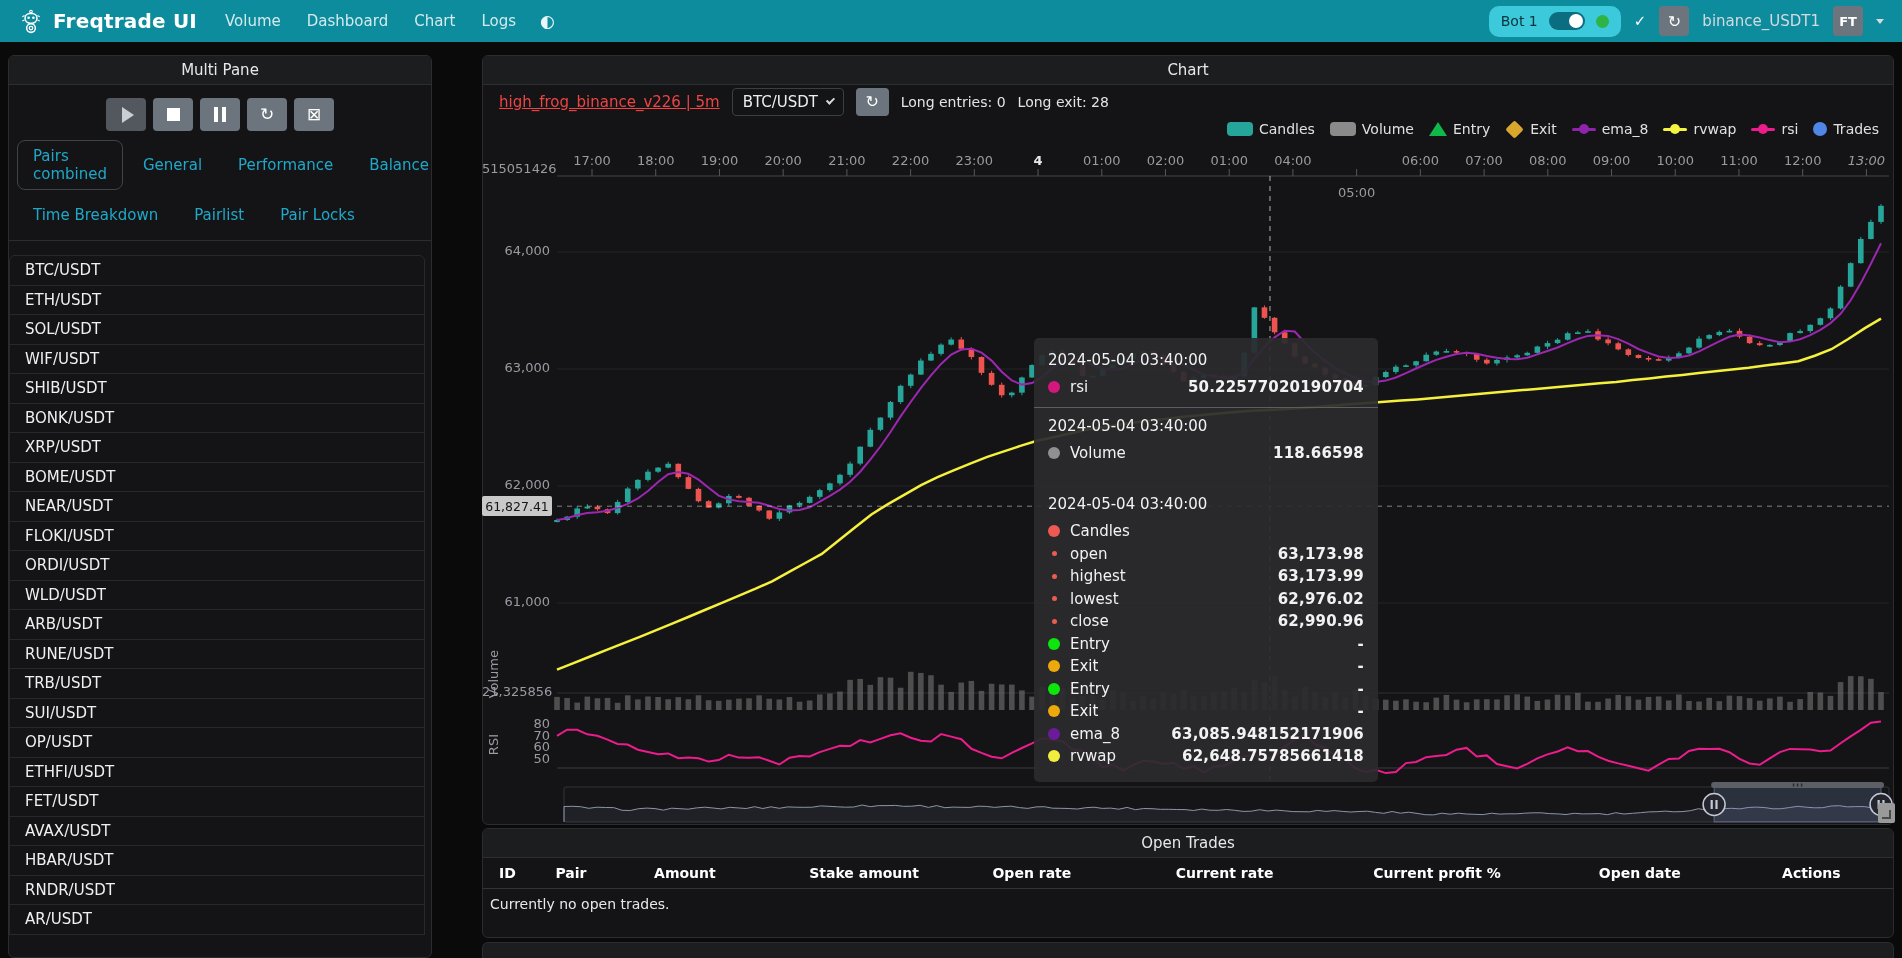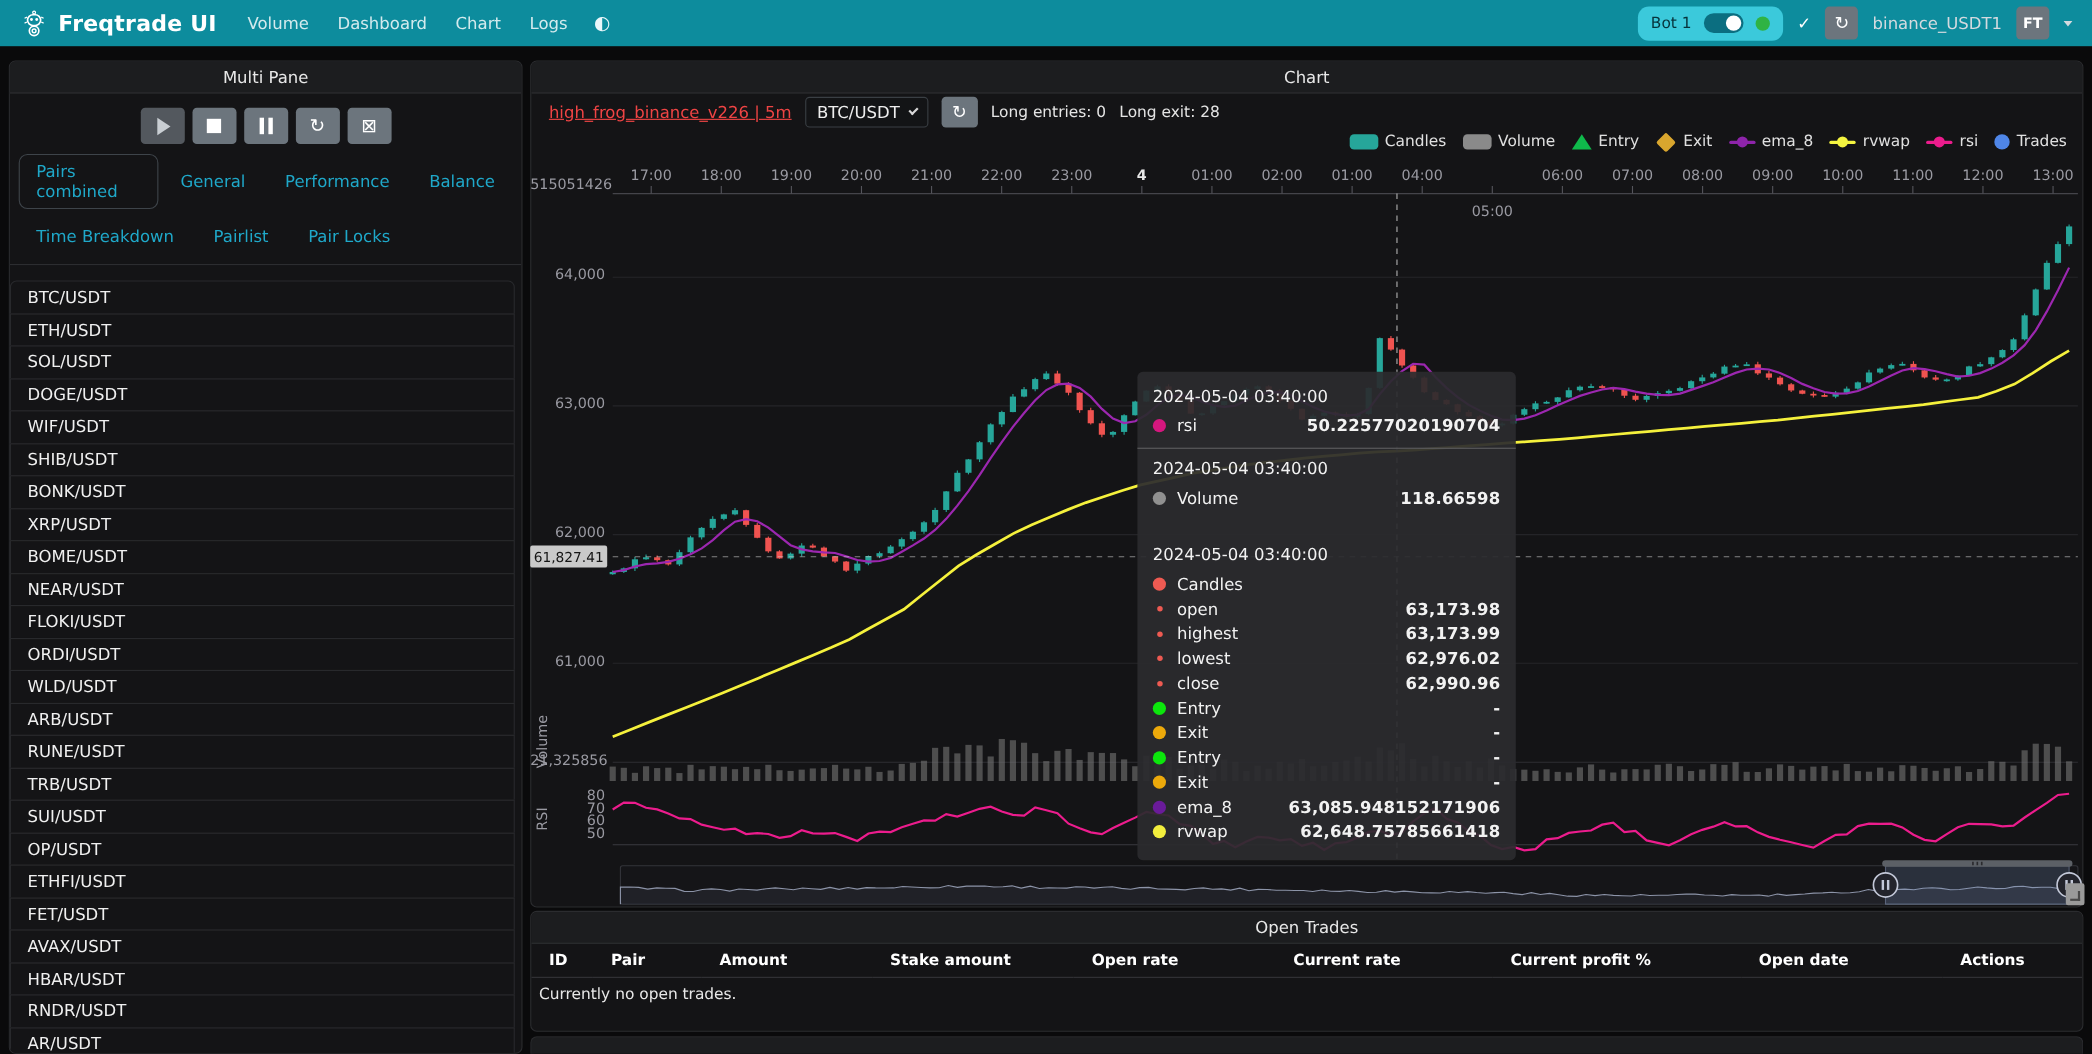--- a/index.html
+++ b/index.html
@@ -29,21 +29,21 @@
     font-weight:bold; display:flex; align-items:center; justify-content:center; cursor:pointer; }
   .caret-down { width:0; height:0; border-left:4px solid transparent; border-right:4px solid transparent;
     border-top:5px solid #d4dadf; }
 
   
   .card { position:absolute; background:#141416; border:1px solid #2b2c2f; border-radius:6px; overflow:hidden; }
   .card-header { height:29px; background:#1c1d1f; border-bottom:1px solid #2d2e31;
     display:flex; align-items:center; justify-content:center; font-size:15px; color:#e8e8e8; }
 
   
-  #sidebar { left:8px; top:55px; width:467px; height:903px; }
+  #sidebar { left:8px; top:55px; width:424px; height:903px; }
   .media-row { display:flex; justify-content:center; gap:7px; margin-top:13px; }
   .media-btn { width:40px; height:33px; border-radius:4px; background:#6c757d; border:none; cursor:pointer;
     display:flex; align-items:center; justify-content:center; color:#fff; font-size:17px; }
   .media-btn.dim { background:#53585e; }
   .shape-play { width:0; height:0; border-left:12px solid #c9ced3; border-top:8px solid transparent; border-bottom:8px solid transparent; margin-left:3px;}
   .shape-stop { width:13px; height:13px; background:#fff; }
   .shape-pause { display:flex; gap:4px; } .shape-pause i { width:4px; height:15px; background:#fff; }
   .tabs-row { display:flex; align-items:center; gap:4px; padding:0 8px; margin-top:9px; }
   .tab { color:#1fa8c9; font-size:15px; padding:6px 15px; cursor:pointer; border:1px solid transparent; }
   .tab.active { border:1px solid #3e444a; border-radius:8px; }
@@ -174,21 +174,20 @@
   <div class="tabs-row" id="tabs-row2">
       <div class="tab">Time Breakdown</div>
       <div class="tab">Pairlist</div>
       <div class="tab">Pair Locks</div>
     </div>
   <div class="tabs-divider"></div>
   <div id="pair-list">
       <div class="pair-item">BTC/USDT</div>
       <div class="pair-item">ETH/USDT</div>
       <div class="pair-item">SOL/USDT</div>
-      <div class="pair-item">DOGE/USDT</div>
       <div class="pair-item">WIF/USDT</div>
       <div class="pair-item">SHIB/USDT</div>
       <div class="pair-item">BONK/USDT</div>
       <div class="pair-item">XRP/USDT</div>
       <div class="pair-item">BOME/USDT</div>
       <div class="pair-item">NEAR/USDT</div>
       <div class="pair-item">FLOKI/USDT</div>
       <div class="pair-item">ORDI/USDT</div>
       <div class="pair-item">WLD/USDT</div>
       <div class="pair-item">ARB/USDT</div>
@@ -728,21 +727,21 @@
       <div class="t-label" style="left: 747.2px;">01:00</div>
       <div class="t-label" style="left: 810.92px;">04:00</div>
       <div class="t-label" style="left: 874.64px; margin-top: 32px;">05:00</div>
       <div class="t-label" style="left: 938.36px;">06:00</div>
       <div class="t-label" style="left: 1002.08px;">07:00</div>
       <div class="t-label" style="left: 1065.8px;">08:00</div>
       <div class="t-label" style="left: 1129.52px;">09:00</div>
       <div class="t-label" style="left: 1193.24px;">10:00</div>
       <div class="t-label" style="left: 1256.96px;">11:00</div>
       <div class="t-label" style="left: 1320.68px;">12:00</div>
-      <div class="t-label" style="left: 1384.4px;">13:00</div>
+      <div class="t-label" style="left: 1384.4px; font-style: italic;">13:00</div>
     </div>
   <div class="v-title" style="top:505px">Volume</div>
   <div class="v-title" style="top:589px">RSI</div>
   <div id="crosshair-tag" style="top: 351.193px;">61,827.41</div>
   <div id="resize-corner"></div>
   <div id="tooltip">
       <div id="tooltip-body">
         <div class="tt-section tt-div">
           <div class="tt-date">2024-05-04 03:40:00</div>
           <div class="tt-row">

